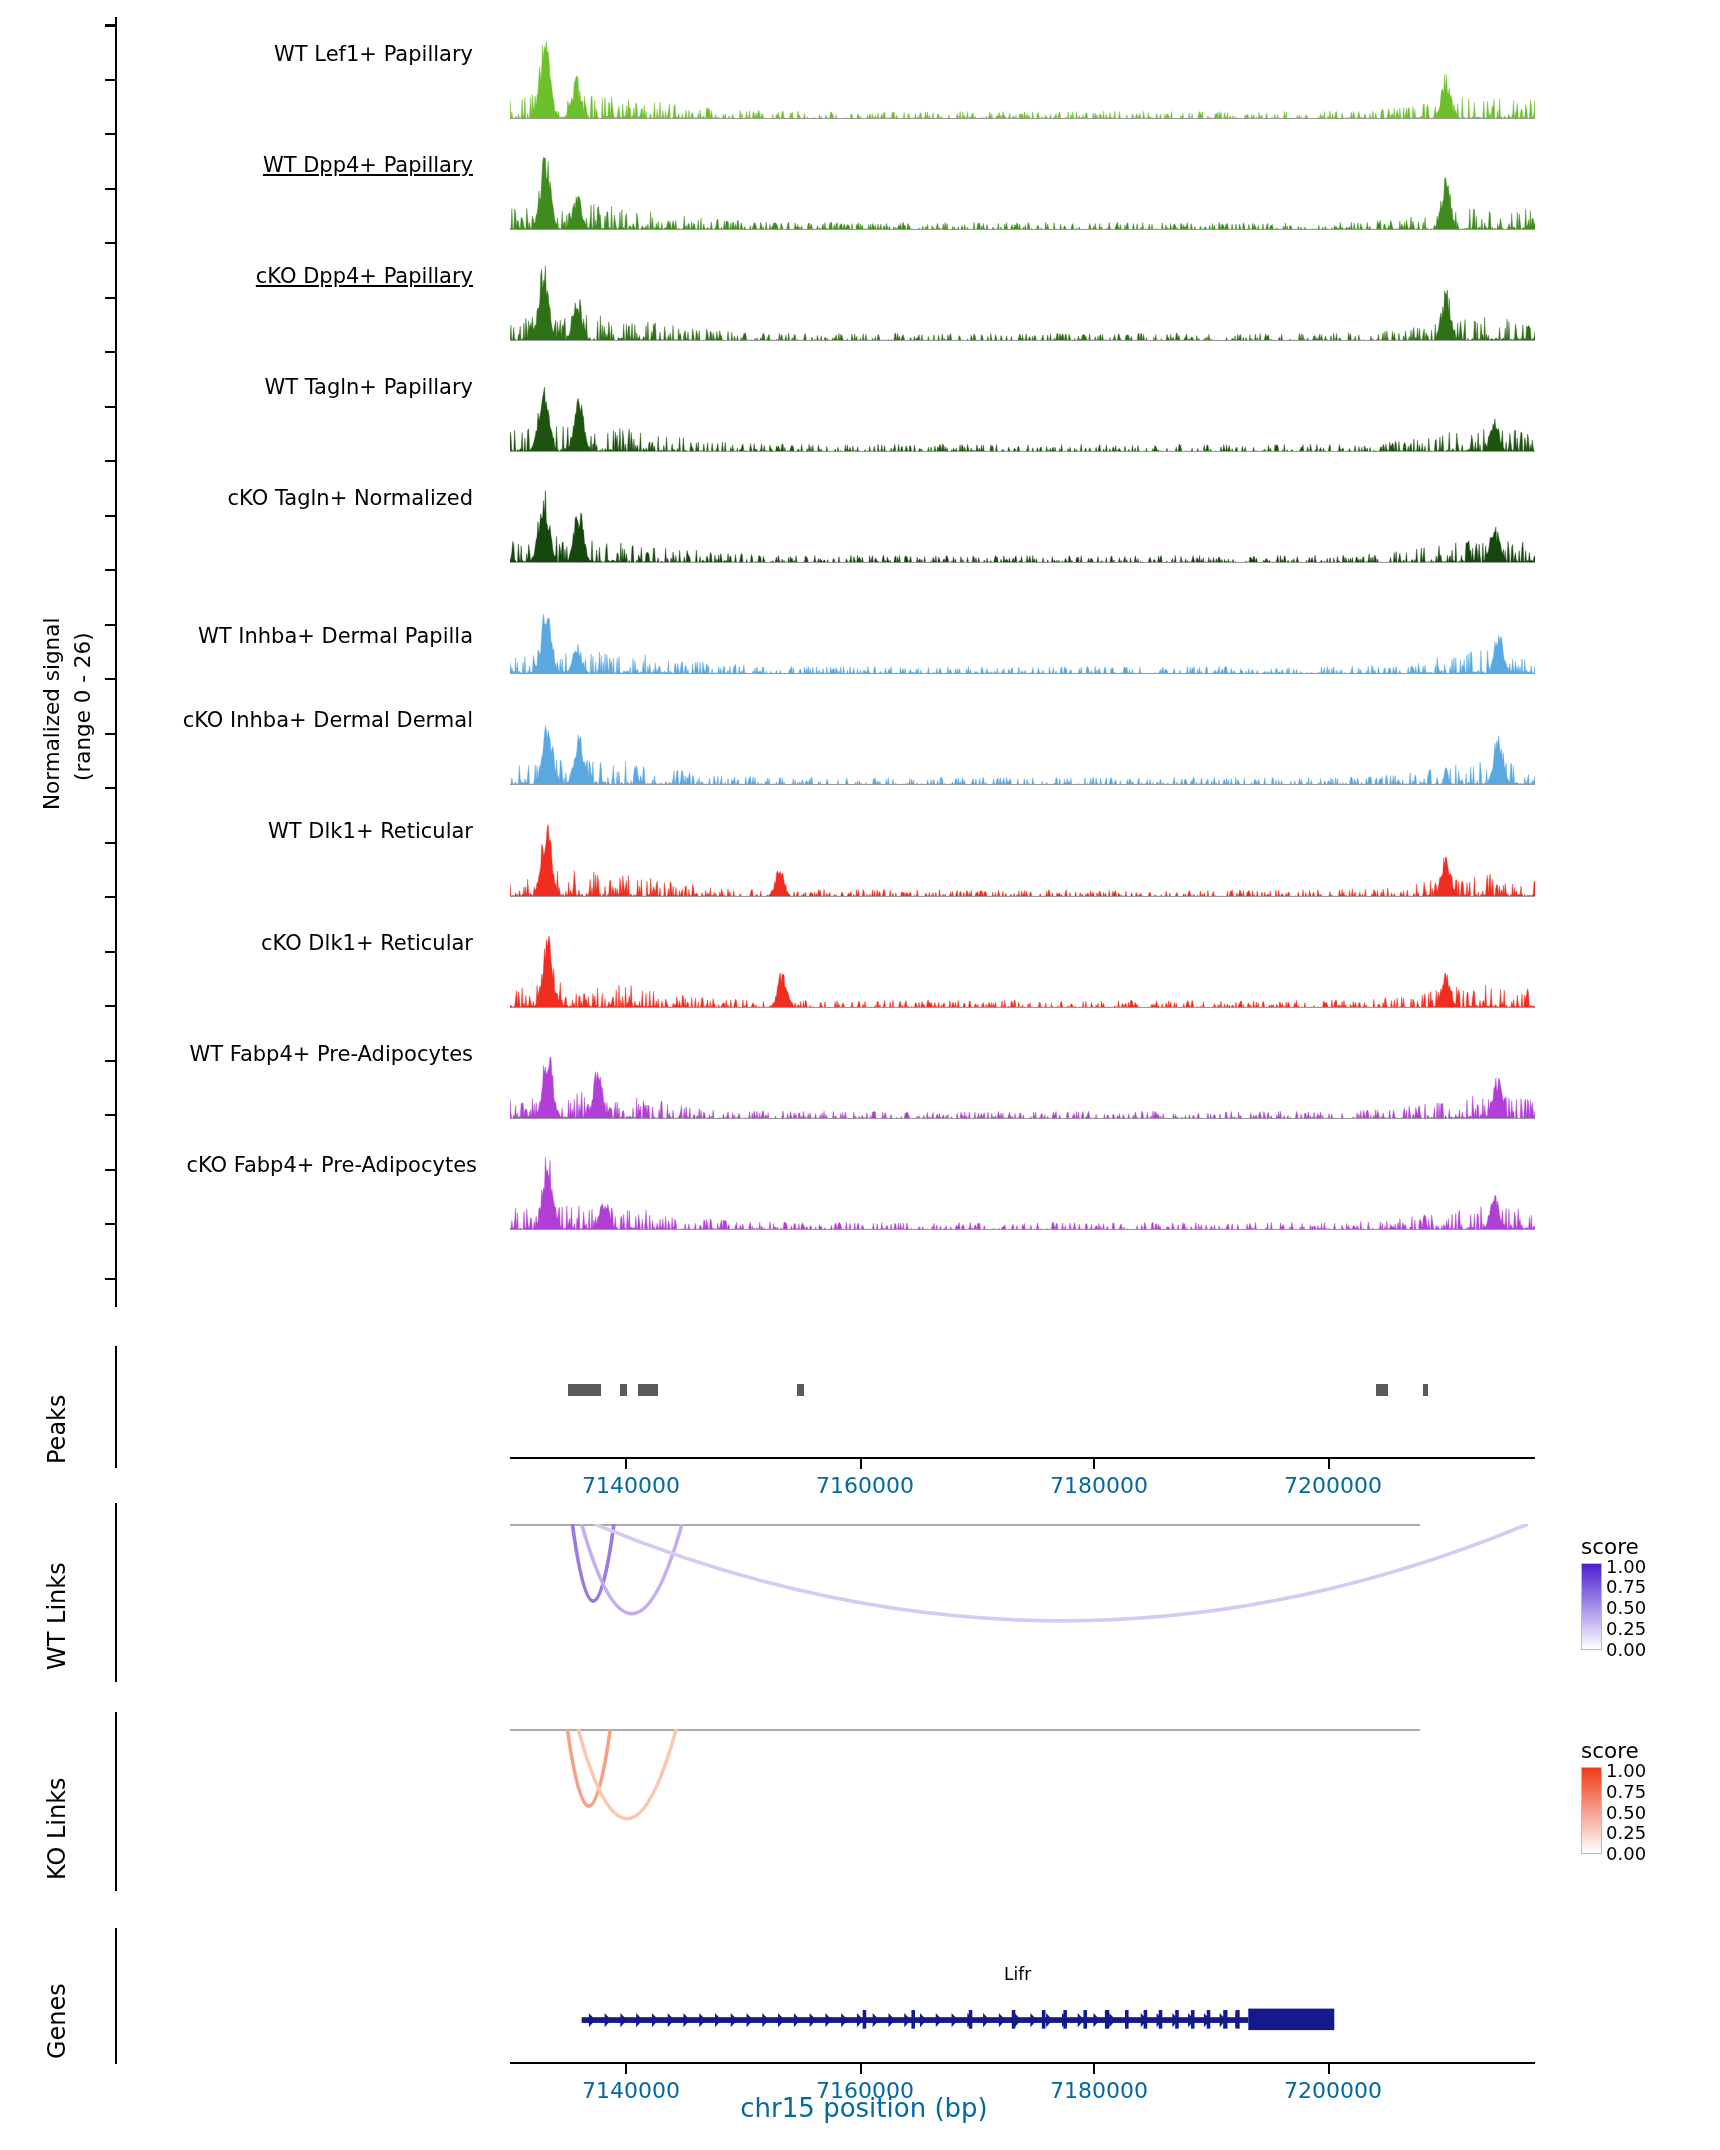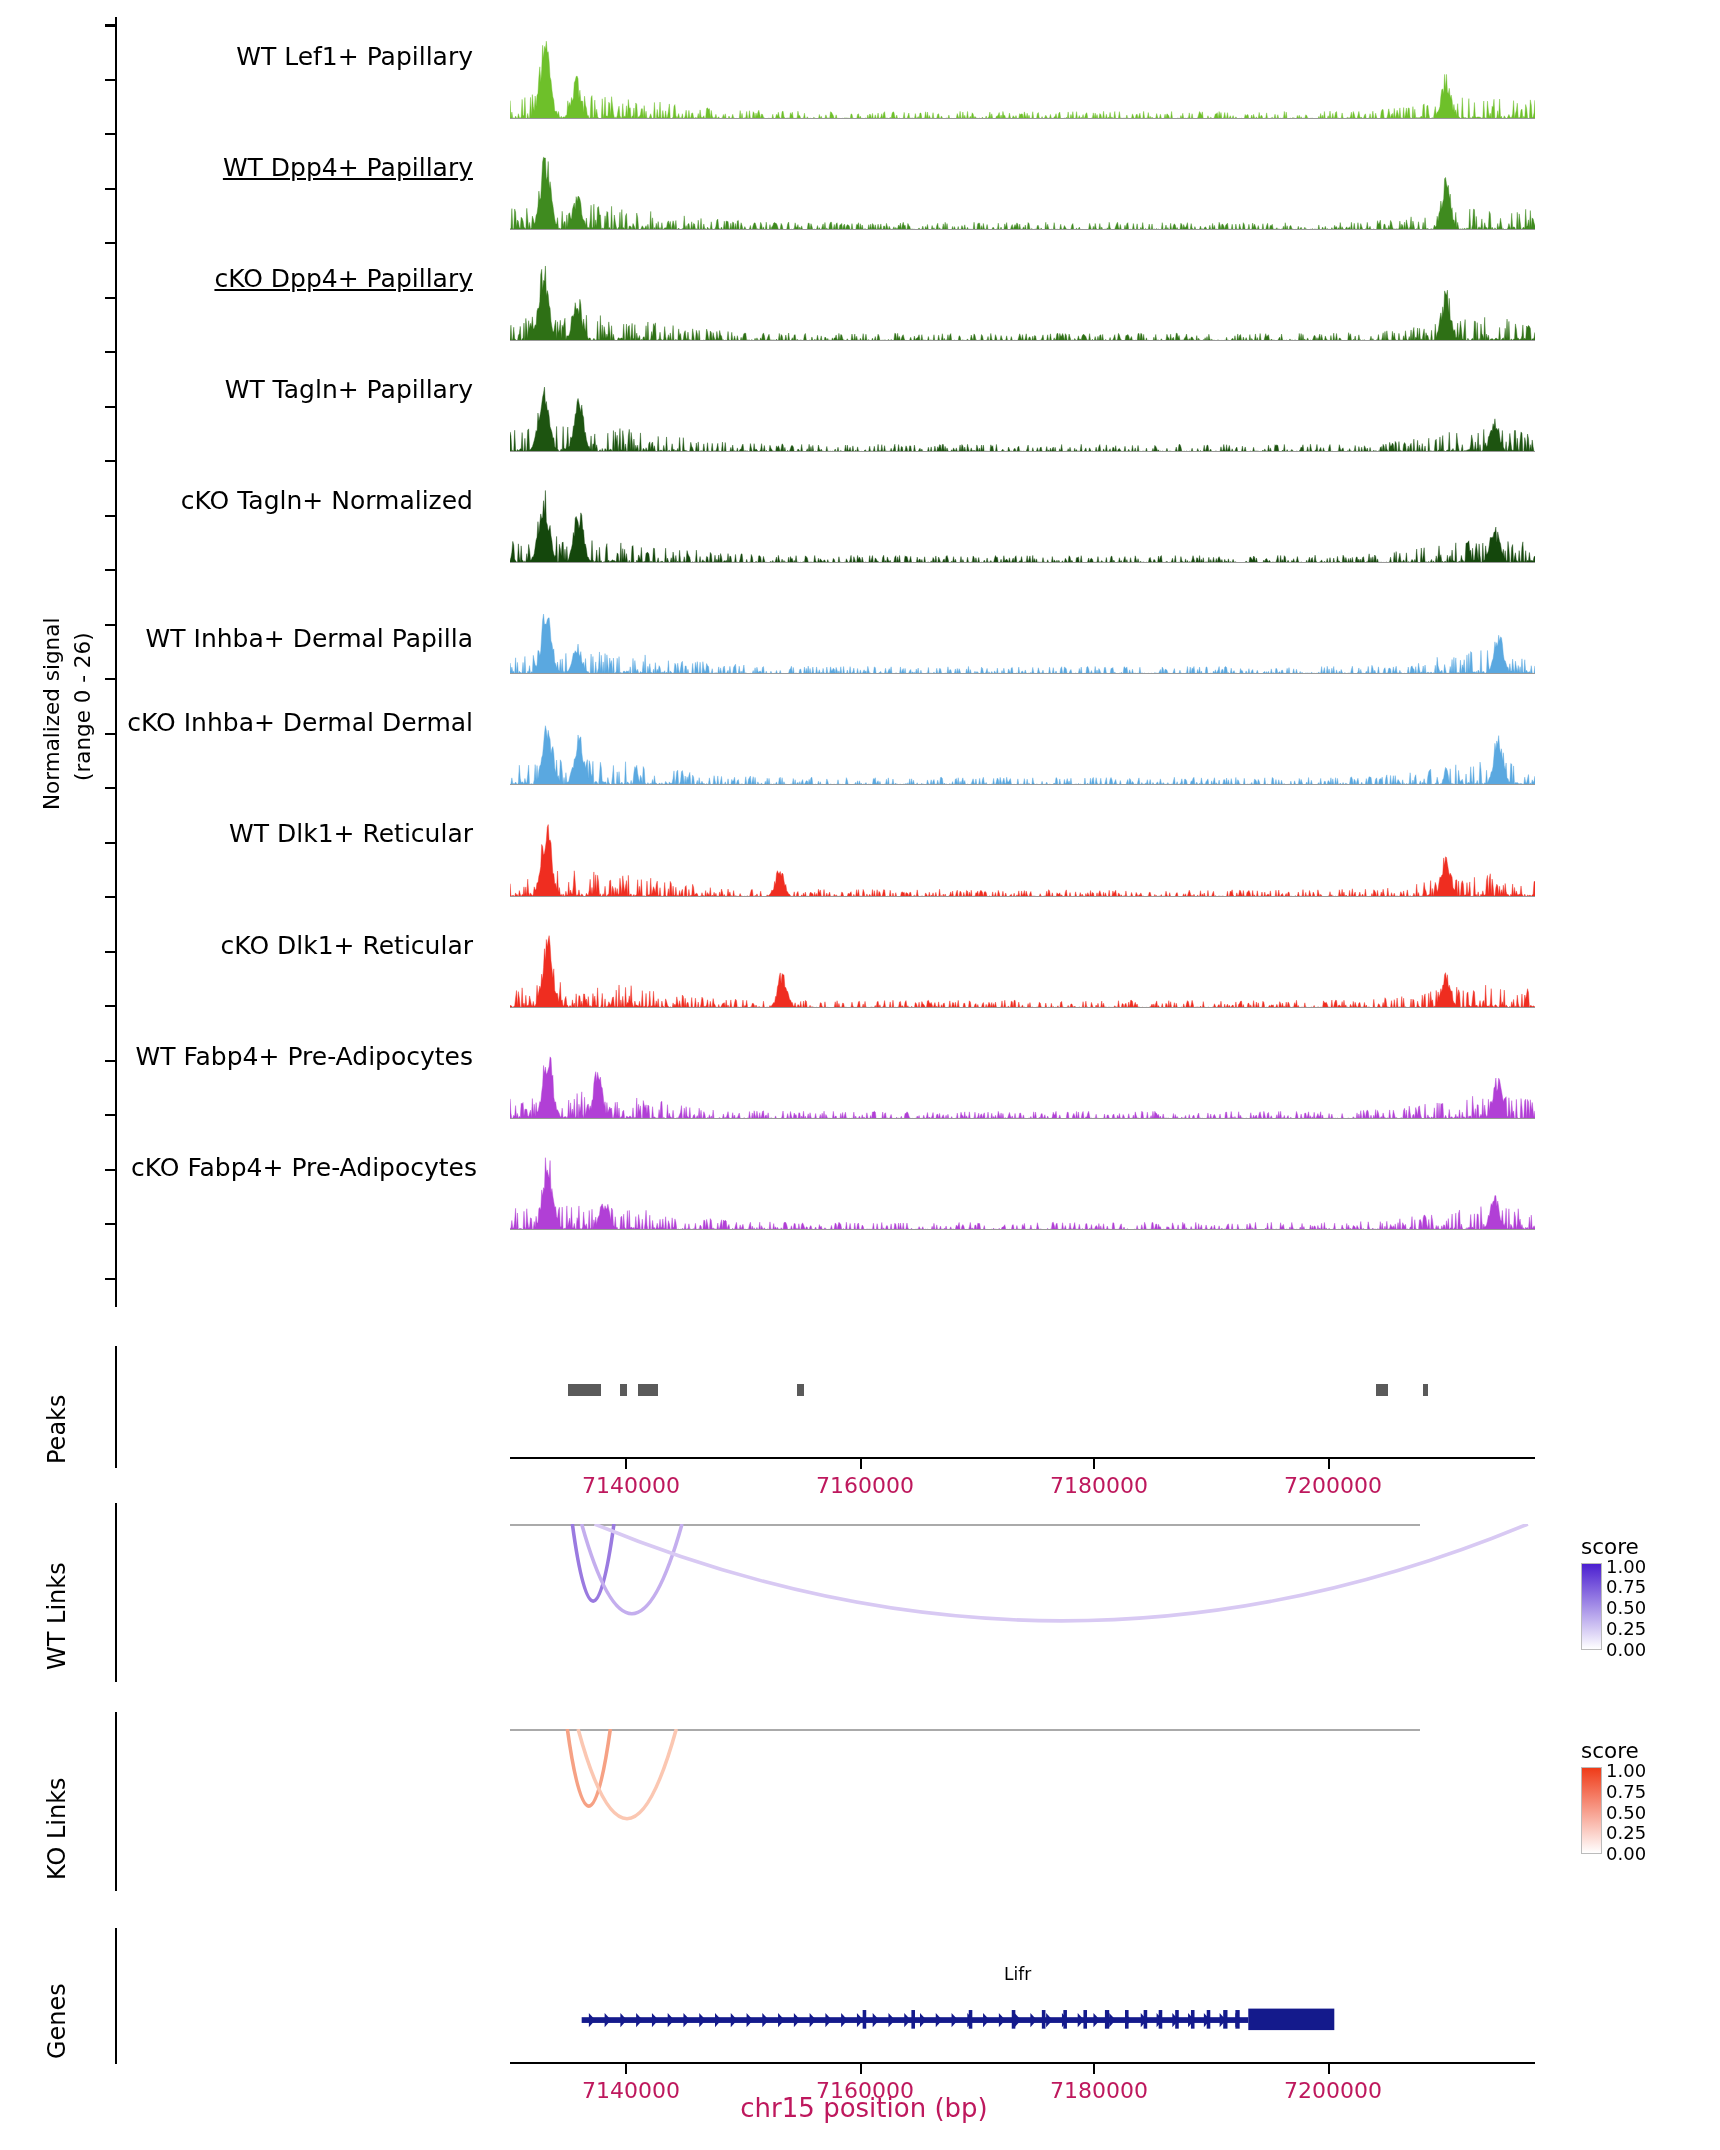--- a/index.html
+++ b/index.html
@@ -4,29 +4,29 @@
 <style>
   html,body{margin:0;padding:0;background:#ffffff;}
   body{width:1721px;height:2151px;font-family:"DejaVu Sans","Liberation Sans",sans-serif;color:#000;overflow:hidden;}
   #root{position:relative;width:1721px;height:2151px;}
 
   
   .abs{position:absolute;}
   .vline{position:absolute;background:#000;width:2.2px;}
   .tick{position:absolute;background:#000;height:2.2px;width:11.5px;}
   .axisline{position:absolute;background:#000;height:2.2px;}
-  .label{position:absolute;font-size:19.4px;color:#be185d;white-space:nowrap;}
+  .label{position:absolute;font-size:19.4px;color:#0369a1;white-space:nowrap;}
   .rotlabel{position:absolute;font-size:21.5px;color:#000;white-space:nowrap;transform-origin:0 0;}
 
   
   .track{position:absolute;left:510px;width:1025px;height:90px;}
   .track .base{position:absolute;left:0;bottom:0;width:100%;height:1.4px;background:#999;}
   .track svg{position:absolute;left:0;bottom:0;width:100%;height:90px;display:block;}
 
-  .tracklabel{position:absolute;font-size:25px;text-align:right;white-space:nowrap;}
+  .tracklabel{position:absolute;font-size:21px;text-align:right;white-space:nowrap;}
 
   
   .peak{position:absolute;background:#5a5a5a;height:11.5px;}
 
   
   .legend-title{position:absolute;font-size:21.5px;}
   .legend-bar{position:absolute;width:18.6px;height:85px;}
   .legend-lab{position:absolute;font-size:18px;}
   .genename{position:absolute;font-size:17px;}
 </style>

